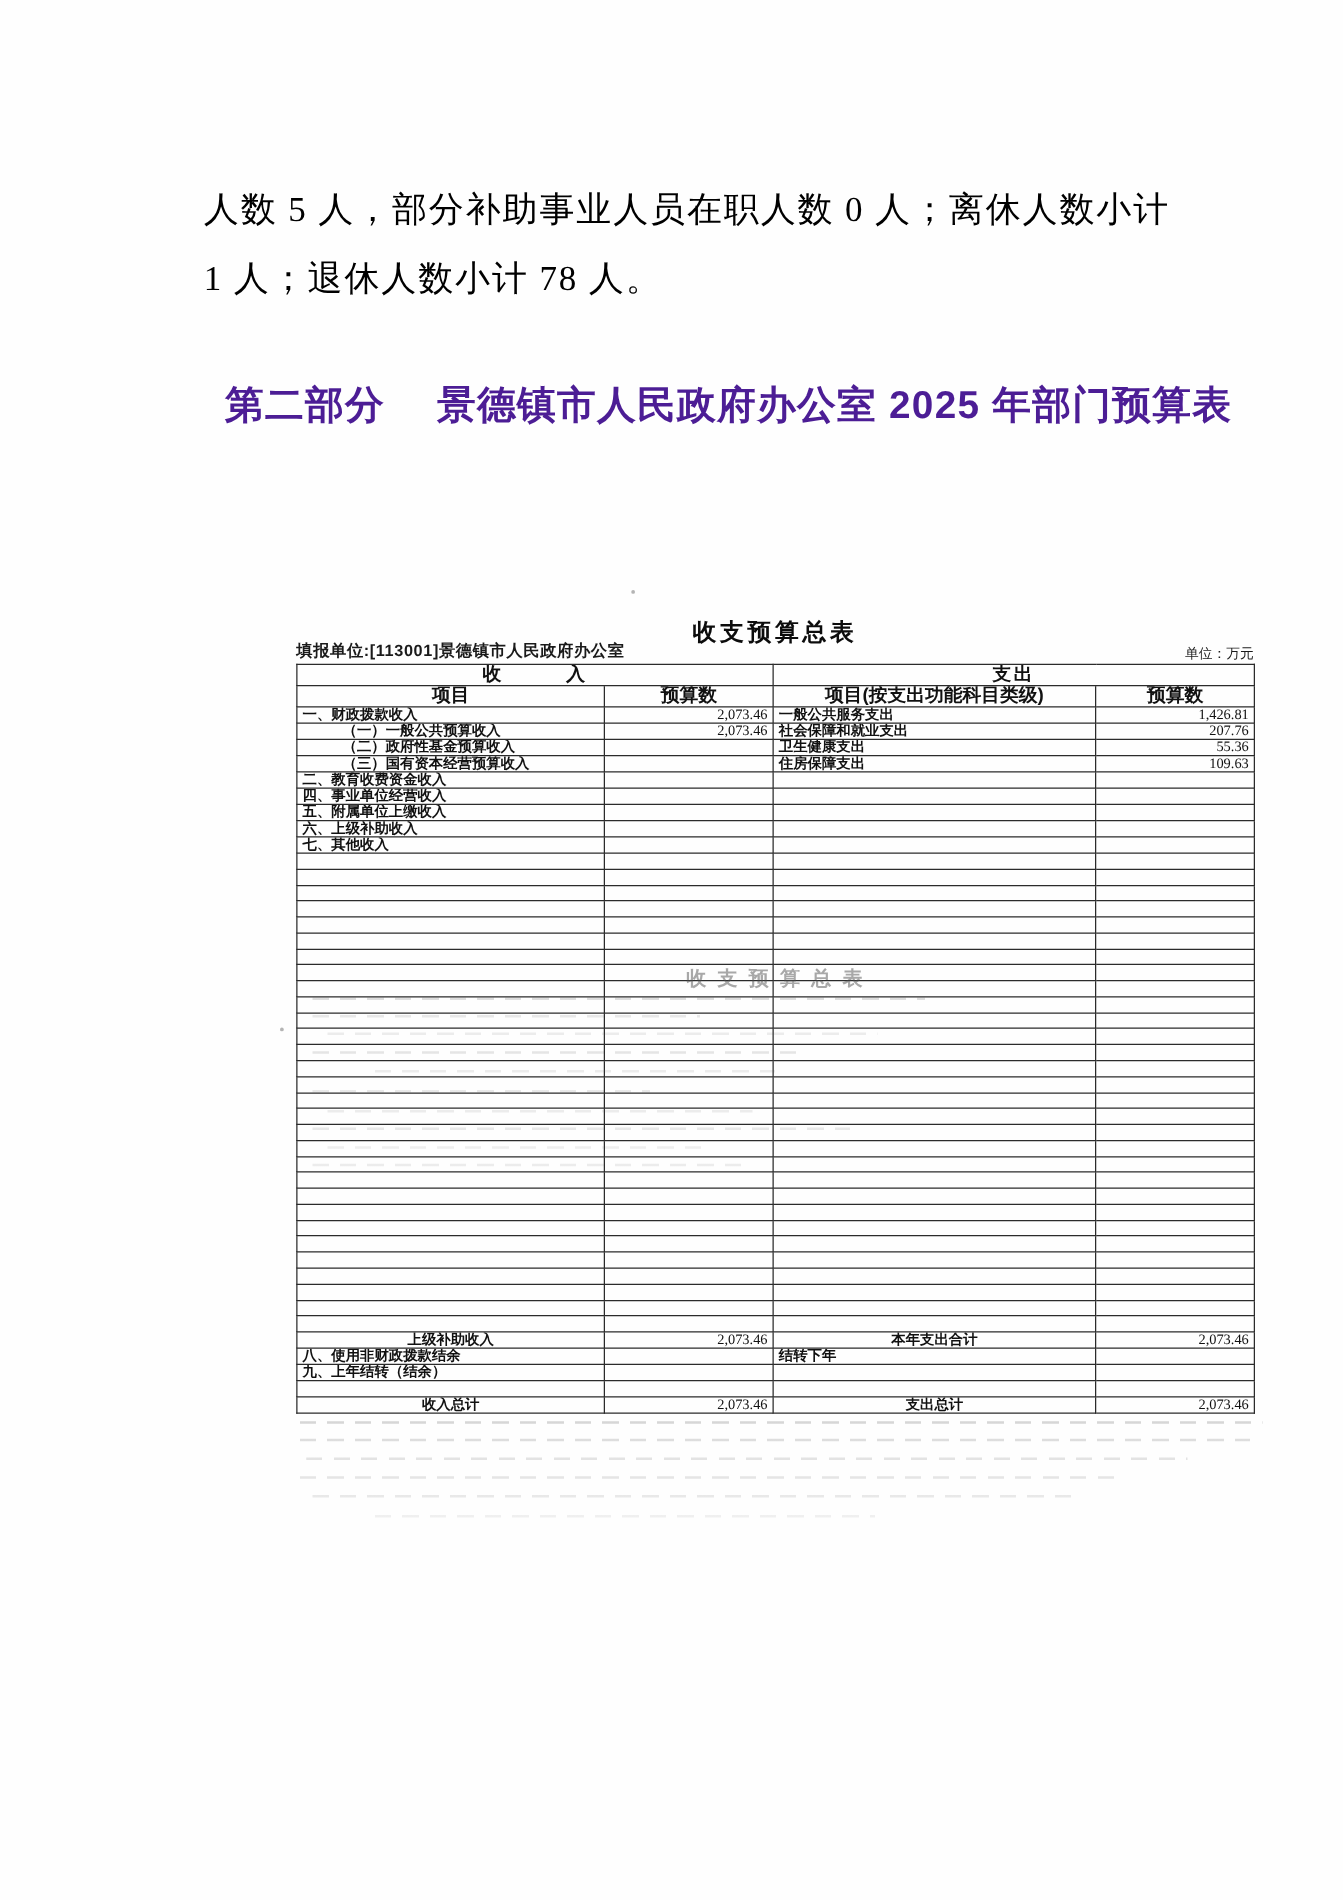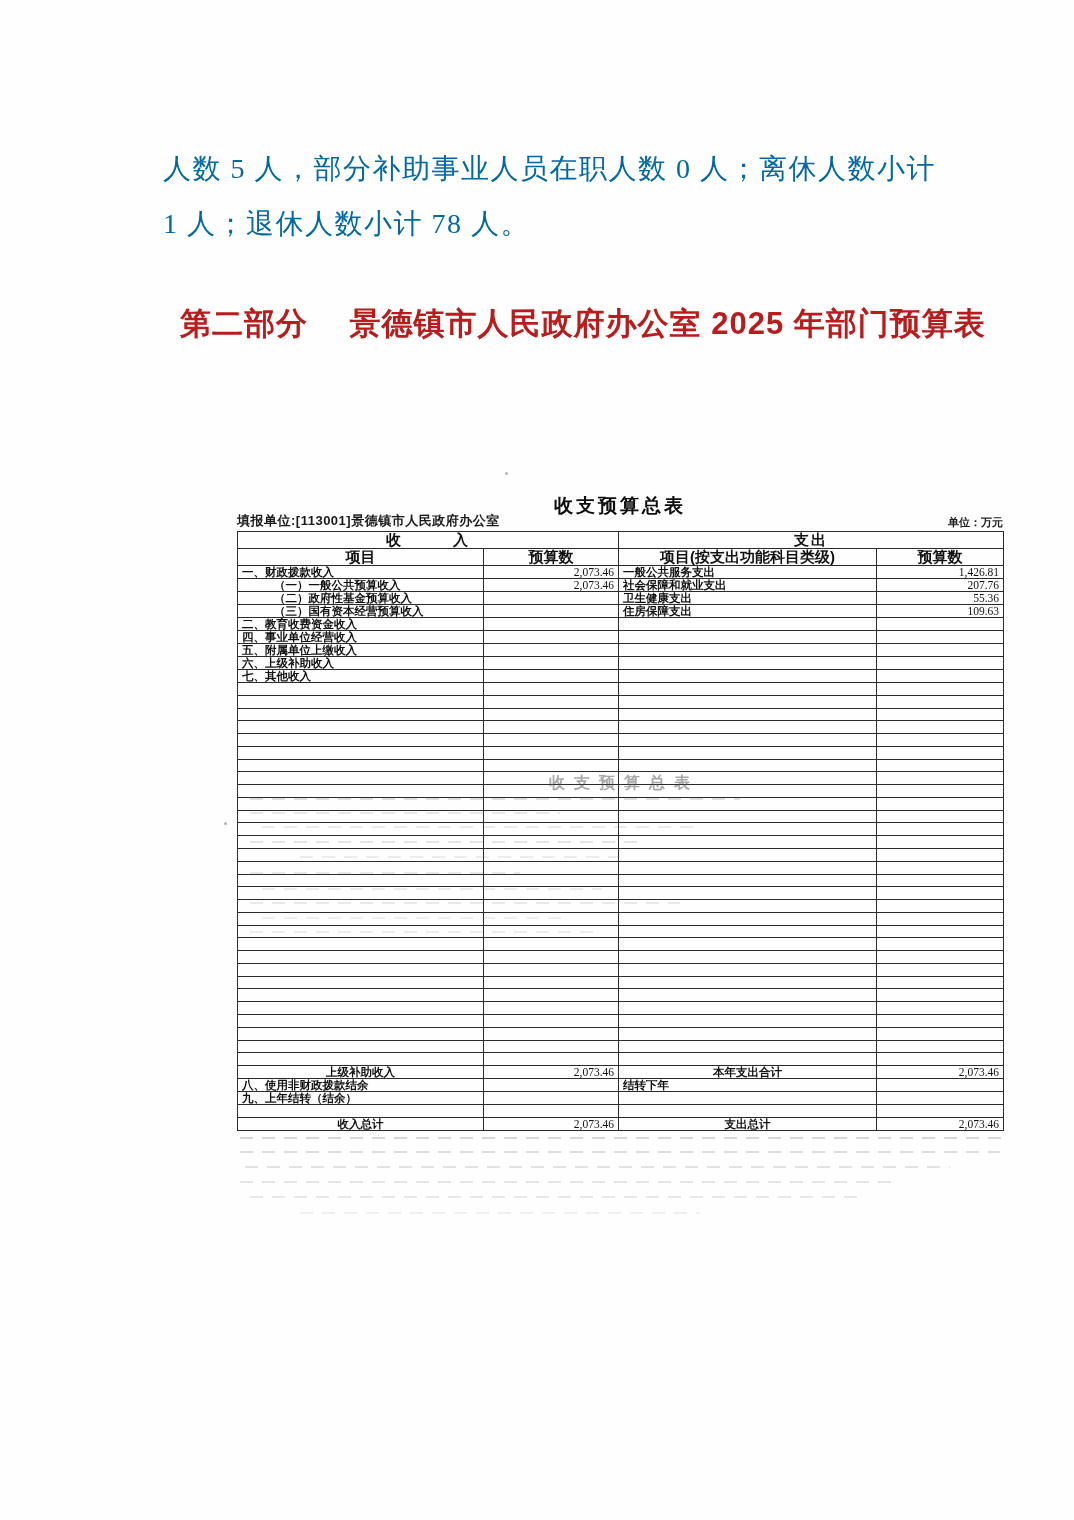--- a/index.html
+++ b/index.html
@@ -12,48 +12,48 @@
     overflow: hidden;
   }
   .page { position: absolute; inset: 0; }
 
   
   .intro {
     position: absolute;
     left: 163px; top: 141px; width: 780px;
     font-family: "Liberation Serif", "DejaVu Serif", serif;
     font-size: 28px; line-height: 55px;
-    letter-spacing: 1.5px; color: #0369a1;
+    letter-spacing: 1.5px; color: #000000;
   }
 
   
   .section-title {
     position: absolute;
     left: 180px; top: 303px; width: 740px;
     font-size: 31px; font-weight: 700;
-    letter-spacing: 1px; color: #b91c1c;
+    letter-spacing: 1px; color: #4c1d95;
     font-family: "Liberation Sans", "DejaVu Sans", sans-serif;
     white-space: nowrap;
   }
 
   
   .table-title {
     position: absolute;
     left: 237px; top: 493px; width: 766px;
     text-align: center;
     font-size: 19px; font-weight: 700; letter-spacing: 3px;
     color: #0c0c0c;
   }
   .table-meta {
     position: absolute;
     left: 237px; top: 512px; width: 766px;
     display: flex; justify-content: space-between; align-items: flex-end;
   }
   .reporting-unit { font-size: 13px; font-weight: 700; letter-spacing: .5px; }
-  .unit-note { font-size: 11px; font-weight: 700; }
+  .unit-note { font-size: 11px; font-weight: 400; }
 
   table.budget {
     position: absolute;
     left: 237px; top: 531px; width: 766px;
     border-collapse: collapse; table-layout: fixed;
     background: transparent;
   }
   table.budget th, table.budget td {
     border: 1px solid #2b2b2b;
     padding: 0 4px;

